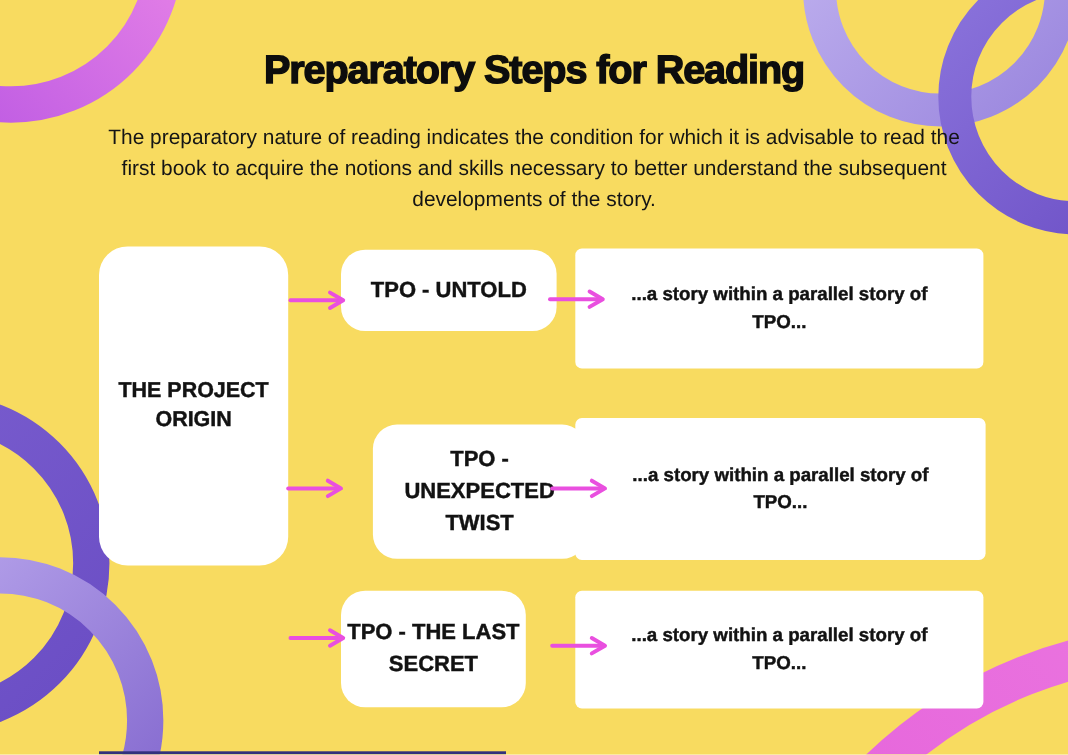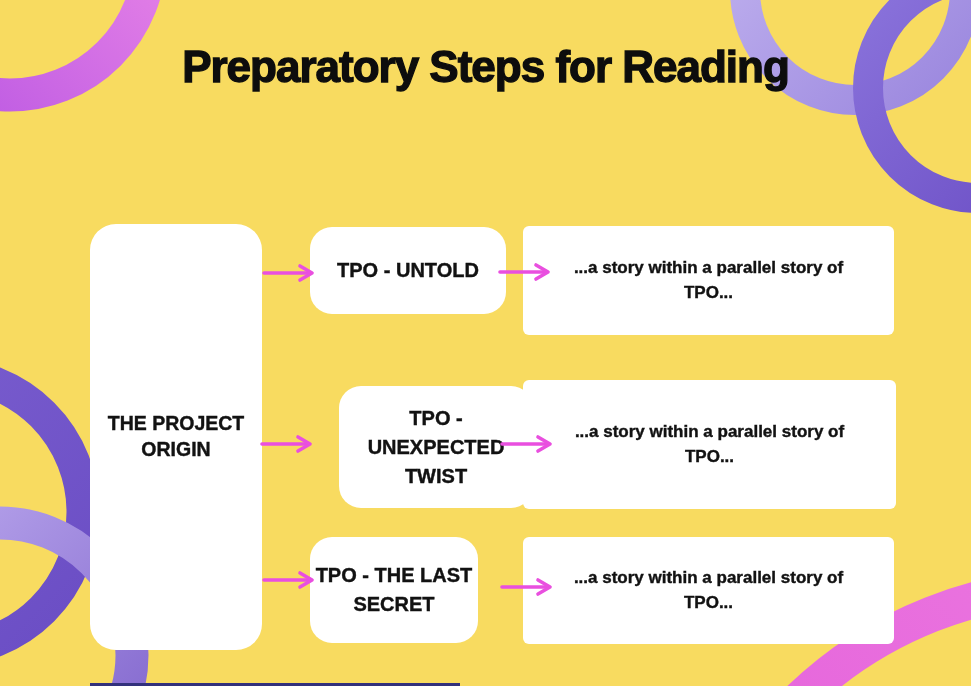--- a/index.html
+++ b/index.html
@@ -9,21 +9,21 @@
     background:#F8DB60;
     overflow:hidden;
     font-family:"Liberation Sans", sans-serif;
   }
   
   .decor{position:absolute;inset:0;z-index:0;}
   
   .page-title{
     position:absolute;top:42px;left:0;width:100%;
     text-align:center;
-    font-size:44px;font-weight:900;letter-spacing:-1px;
+    font-size:36px;font-weight:900;letter-spacing:-1px;
     color:#0d0d0d;
     -webkit-text-stroke:1.3px #0d0d0d;
     z-index:2;
   }
   .page-subtitle{
     position:absolute;top:112px;left:50%;transform:translateX(-50%);
     width:790px;
     text-align:center;
     font-size:19px;line-height:1.48;
     color:#151515;
@@ -35,24 +35,24 @@
     background:#ffffff;
     display:flex;align-items:center;justify-content:center;
     text-align:center;
     color:#121212;
     z-index:1;
   }
   .card .lbl{
     font-weight:900;
     -webkit-text-stroke:0.4px #121212;
   }
-  .root-card{left:90px;top:224px;width:172px;height:426px;border-radius:26px;}
+  .root-card{left:90px;top:224px;width:172px;height:290px;border-radius:26px;}
   .root-card .lbl{font-size:19.5px;line-height:1.32;max-width:145px;}
   .mid-card .lbl{font-size:20px;line-height:1.45;}
-  .mid-1{left:310px;top:227px;width:196px;height:87px;border-radius:22px;}
+  .mid-1{left:310px;top:227px;width:196px;height:74px;border-radius:22px;}
   .mid-1 .lbl{max-width:170px;}
   .mid-2{left:311px;top:386px;width:194px;height:122px;border-radius:22px;margin-left:28px;}
   .mid-2 .lbl{max-width:150px;}
   .mid-3{left:310px;top:537px;width:168px;height:106px;border-radius:22px;}
   .mid-3 .lbl{max-width:176px;}
   .note-card{border-radius:6px;}
   .note-card .lbl{font-size:17px;line-height:1.42;max-width:305px;}
   .note-1{left:523px;top:226px;width:371px;height:109px;}
   .note-2{left:523px;top:380px;width:373px;height:129px;}
   .note-3{left:523px;top:537px;width:371px;height:107px;}
@@ -109,20 +109,21 @@
     <circle cx="855" cy="-10" r="110" fill="none" stroke="url(#gLav)" stroke-width="30"></circle>
     <circle cx="978" cy="88" r="110" fill="none" stroke="url(#gPurp)" stroke-width="30"></circle>
 
     <circle cx="-55" cy="512" r="138" fill="none" stroke="url(#gPurpDark)" stroke-width="33"></circle>
     <circle cx="0" cy="655" r="132" fill="none" stroke="url(#gLav2)" stroke-width="33"></circle>
 
     <circle cx="1080" cy="990" r="404" fill="none" stroke="url(#gPinkBR)" stroke-width="36"></circle>
   </svg>
 
   <div class="page-title">Preparatory Steps for Reading</div>
+  <div class="page-subtitle">The preparatory nature of reading indicates the condition for which it is advisable to read the first book to acquire the notions and skills necessary to better understand the subsequent developments of the story.</div>
 
   <div class="card root-card">
     <span class="lbl">THE PROJECT ORIGIN</span>
   </div>
 
   <div class="card mid-card mid-1">
     <span class="lbl">TPO - UNTOLD</span>
   </div>
   <div class="card mid-card mid-2">
     <span class="lbl">TPO - UNEXPECTED TWIST</span>

